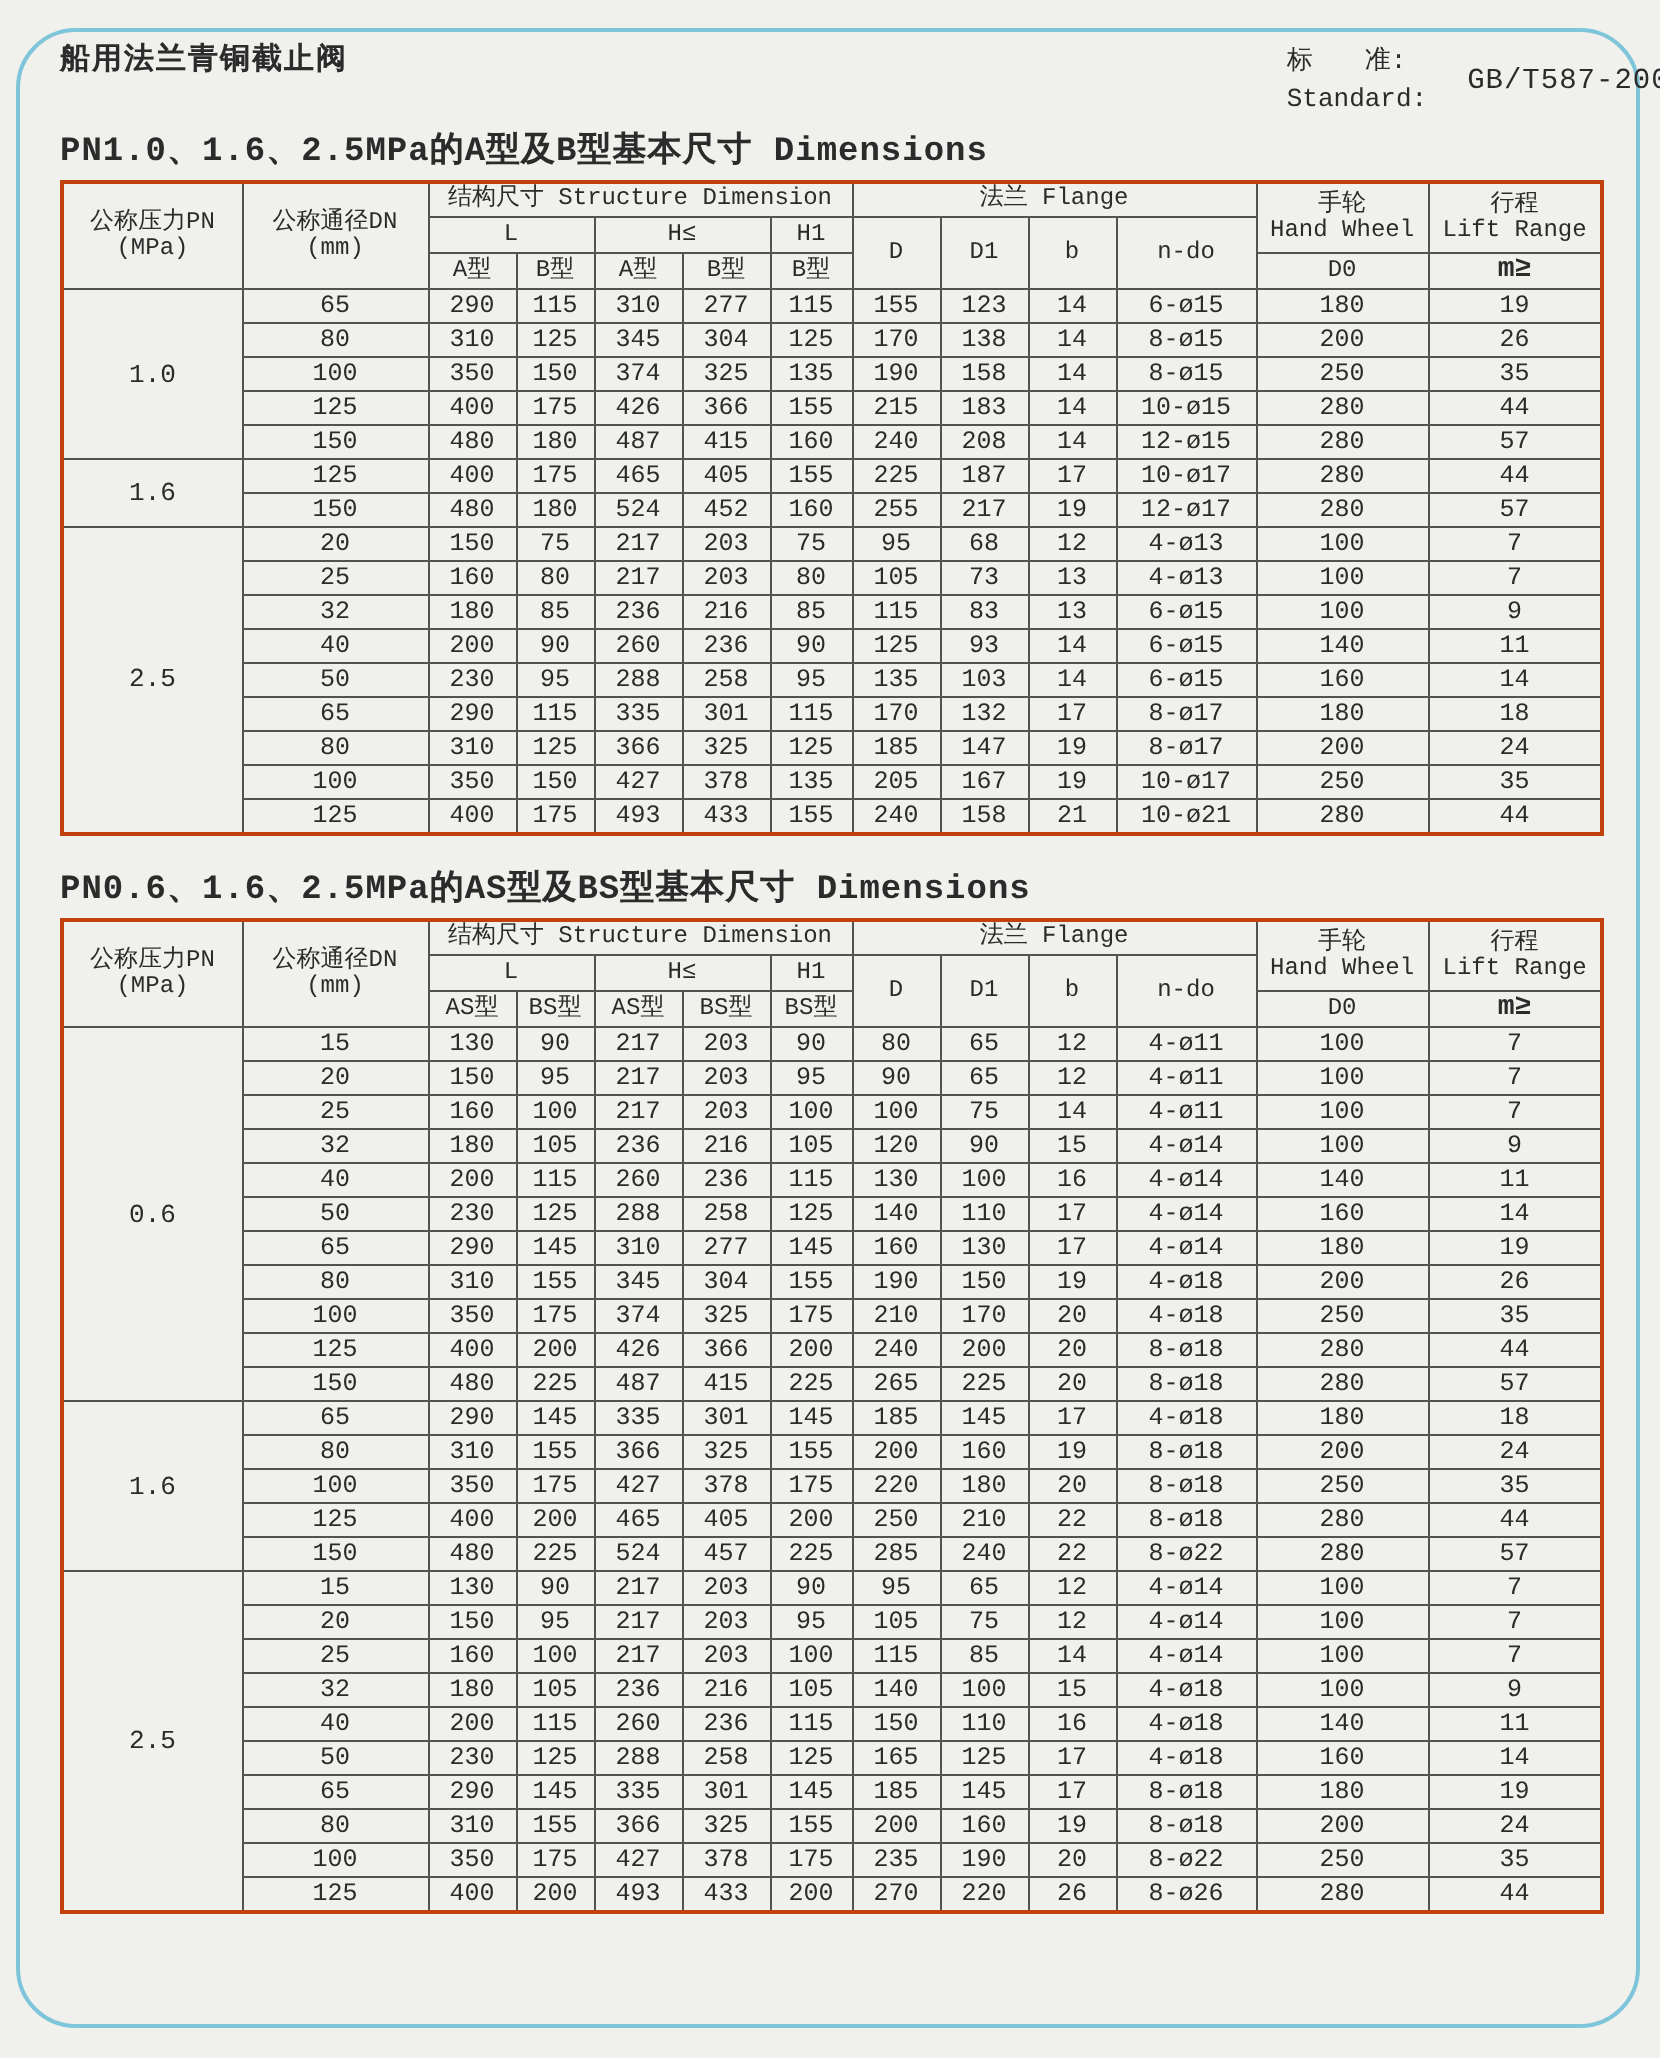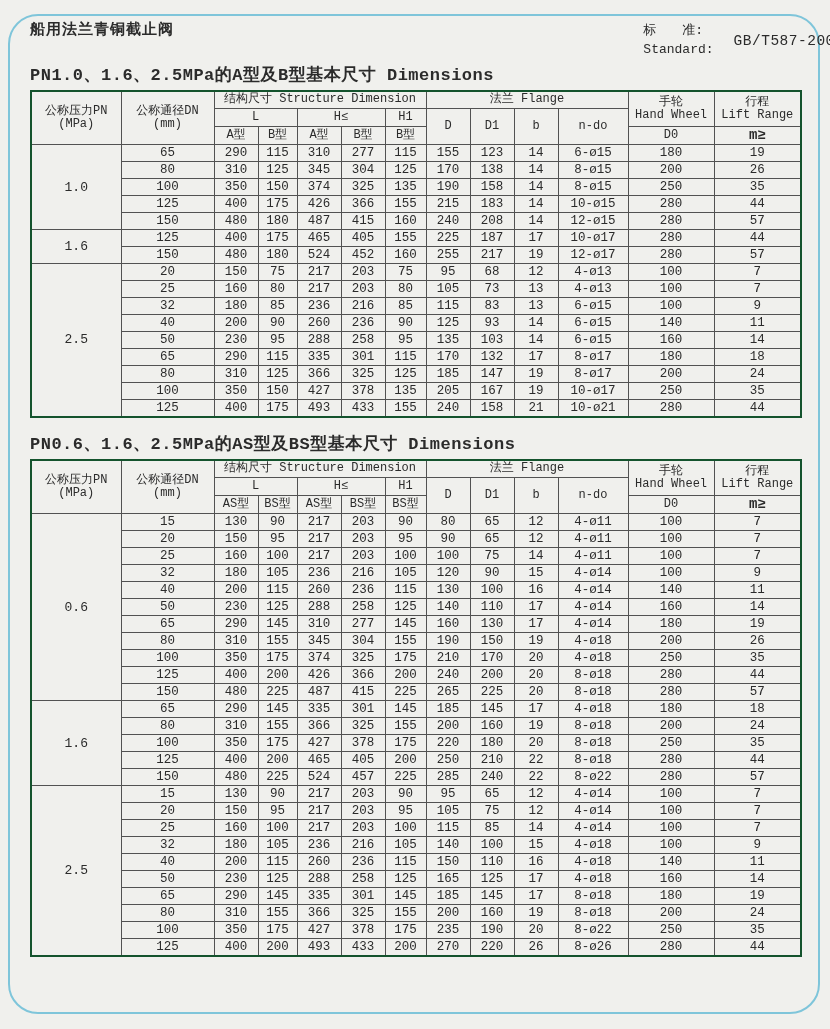--- a/index.html
+++ b/index.html
@@ -57,21 +57,21 @@
     font-size: 17px;
     font-weight: bold;
     letter-spacing: 0.5px;
     margin: 3px 0 4px 0;
   }
   .section-title.second { margin-top: 14px; }
   table {
     border-collapse: collapse;
     table-layout: fixed;
     width: 770px;
-    border: 2px solid #14532d;
+    border: 2px solid #c2410c;
   }
   th, td {
     border: 1px solid #525252;
     text-align: center;
     vertical-align: middle;
     padding: 0 2px;
     font-weight: normal;
     overflow: hidden;
     white-space: nowrap;
   }

